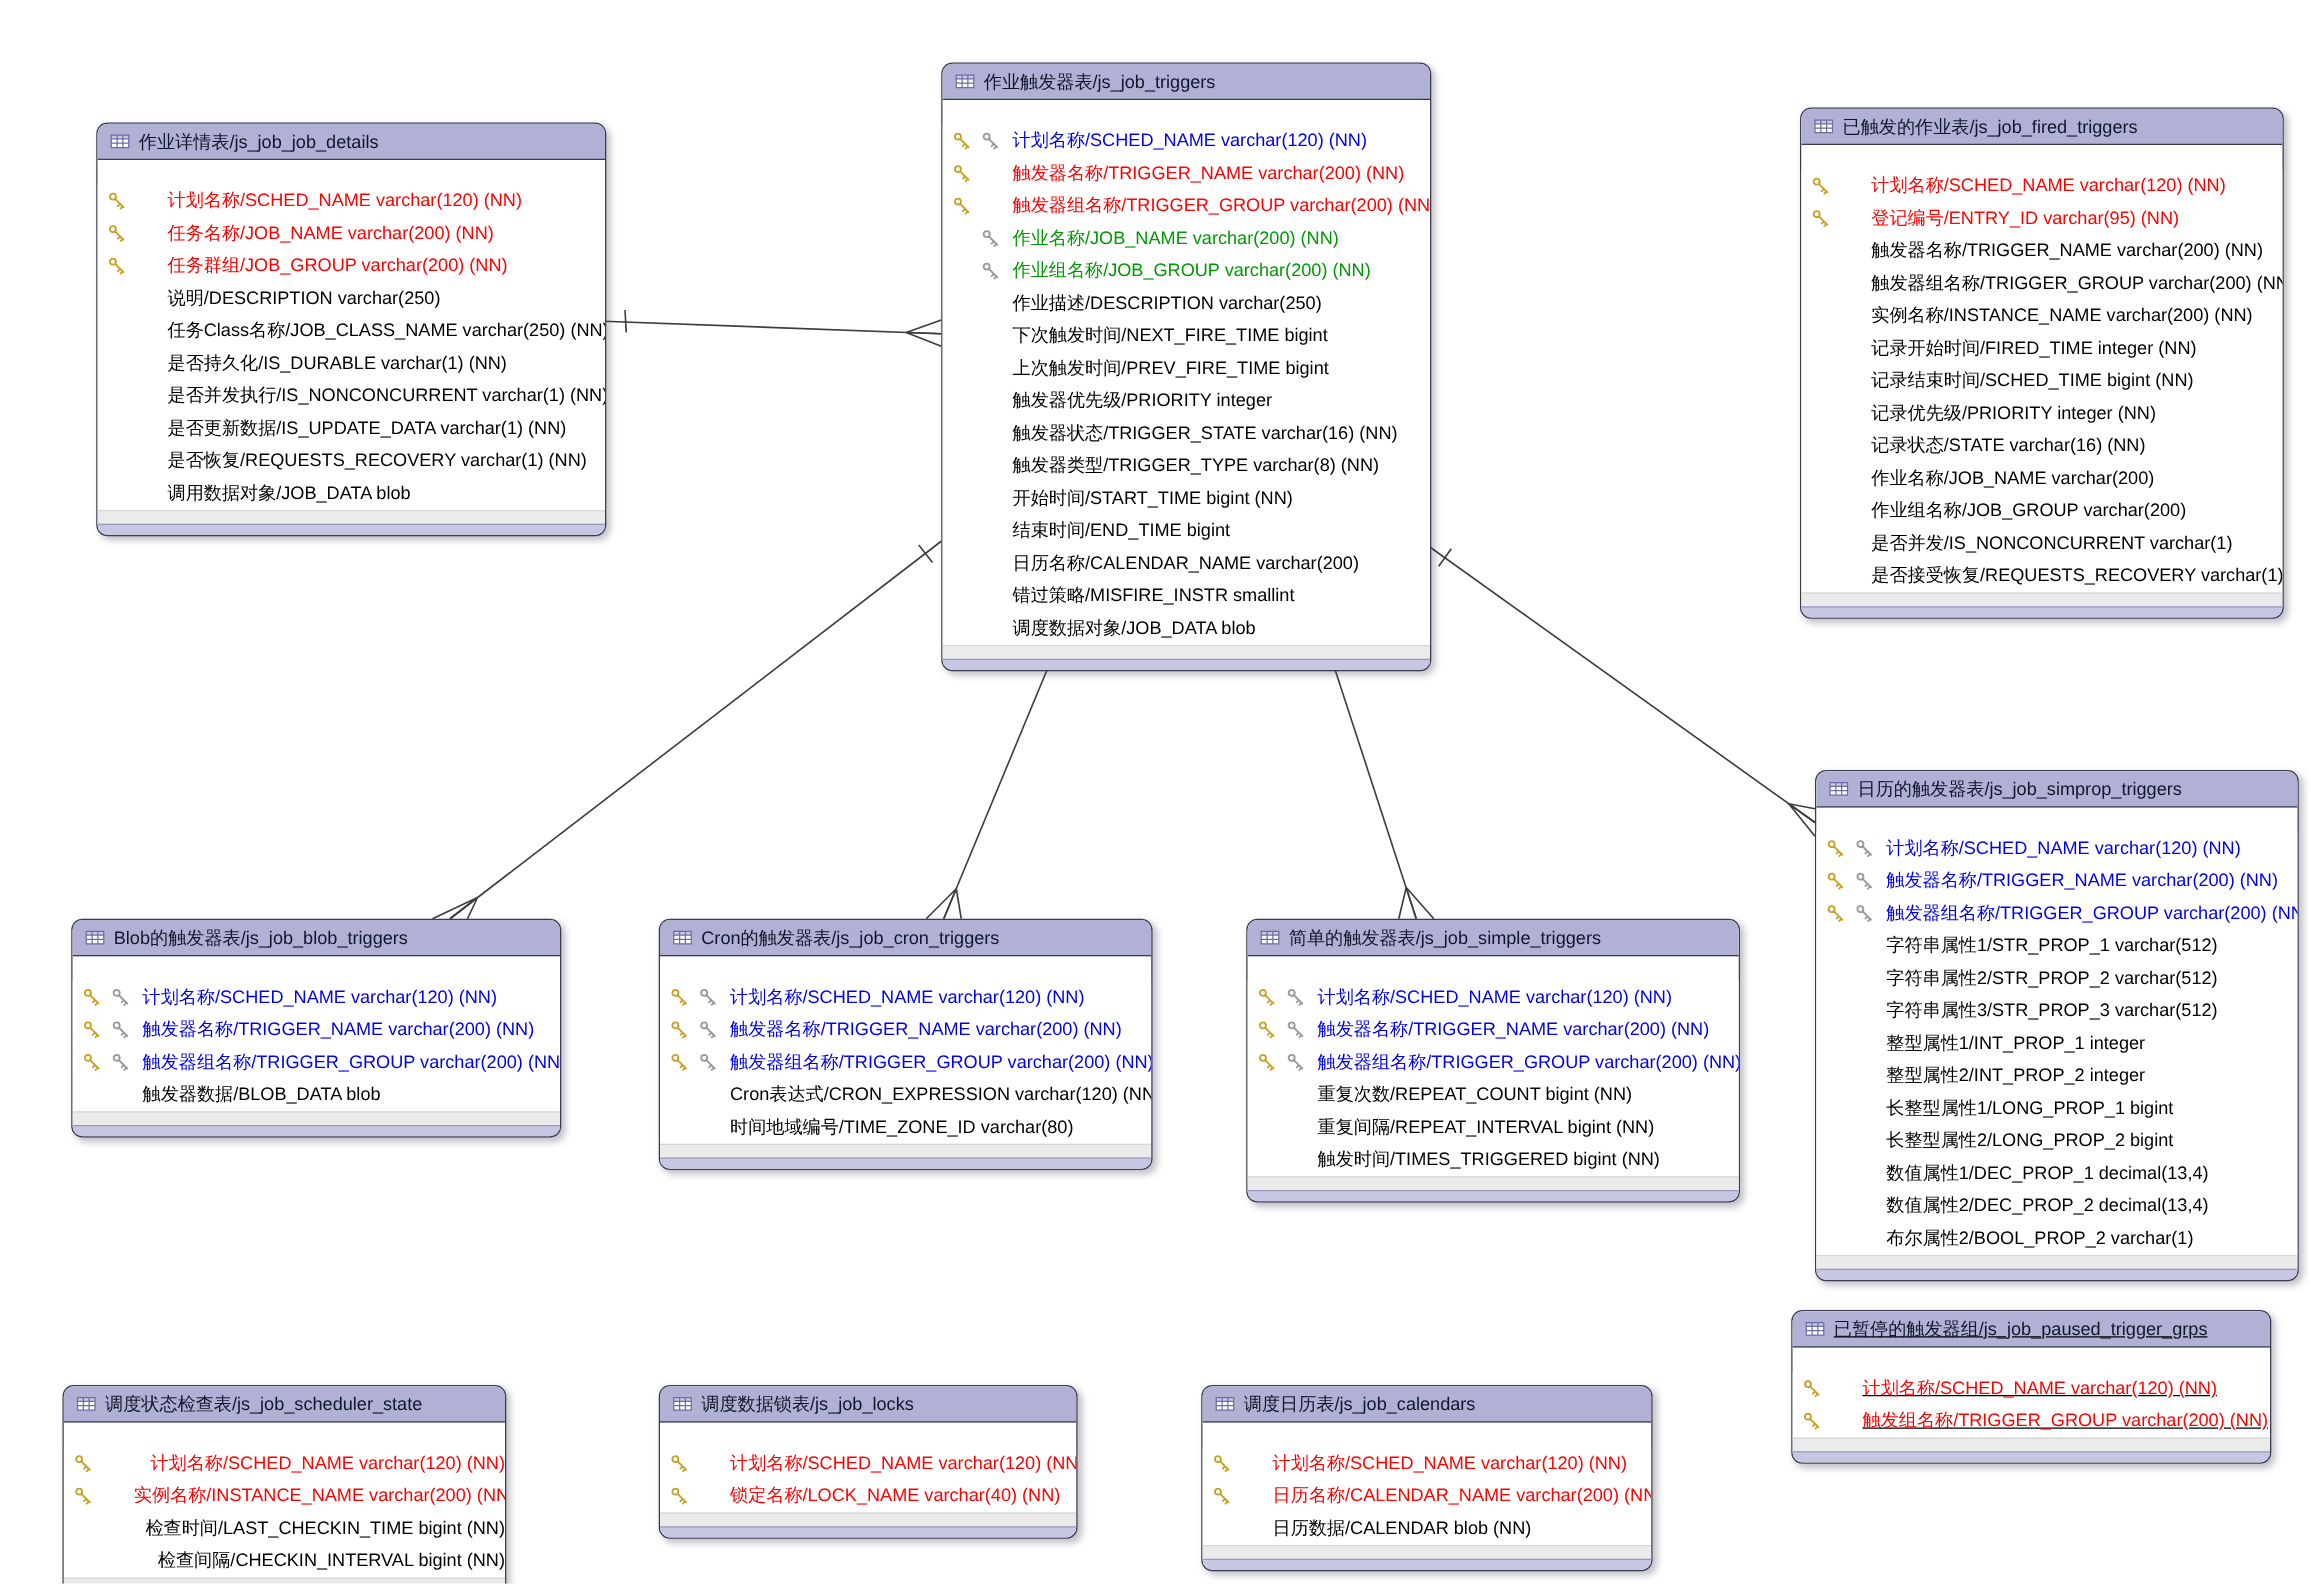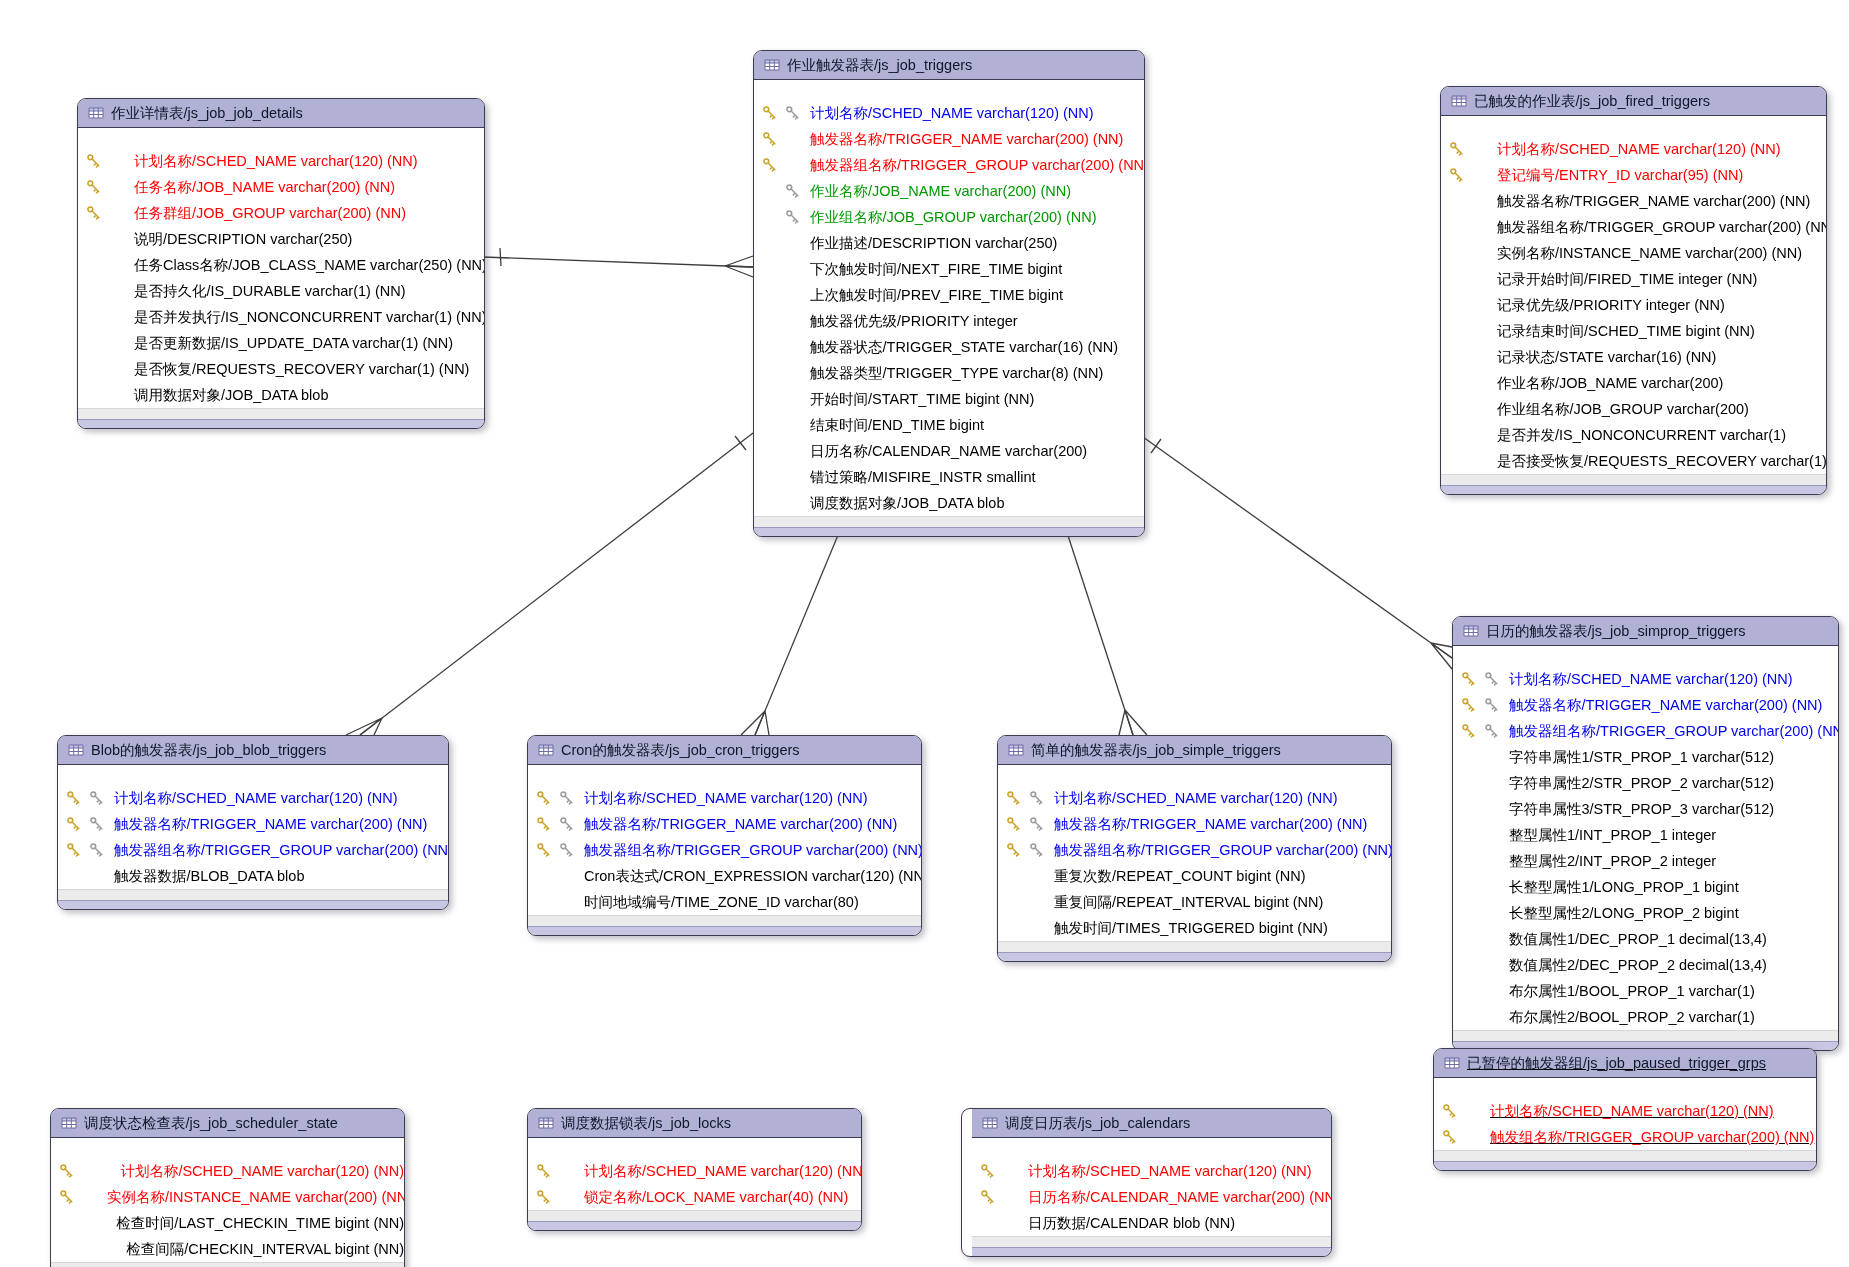--- a/index.html
+++ b/index.html
@@ -160,22 +160,22 @@
               <path d="M7.6 7.6 L16 16 M12.6 12.6 L10.4 14.8 M15.2 15.2 L13 17.4"></path>
             </svg><span>计划名称/SCHED_NAME varchar(120) (NN)</span></div>
           <div class="row c-pk"><svg class="key gold" viewBox="0 0 20 20">
               <circle cx="5.4" cy="5.4" r="3"></circle>
               <path d="M7.6 7.6 L16 16 M12.6 12.6 L10.4 14.8 M15.2 15.2 L13 17.4"></path>
             </svg><span>登记编号/ENTRY_ID varchar(95) (NN)</span></div>
           <div class="row c-plain"><span>触发器名称/TRIGGER_NAME varchar(200) (NN)</span></div>
           <div class="row c-plain"><span>触发器组名称/TRIGGER_GROUP varchar(200) (NN)</span></div>
           <div class="row c-plain"><span>实例名称/INSTANCE_NAME varchar(200) (NN)</span></div>
           <div class="row c-plain"><span>记录开始时间/FIRED_TIME integer (NN)</span></div>
+          <div class="row c-plain"><span>记录结束时间/SCHED_TIME bigint (NN)</span></div>
           <div class="row c-plain"><span>记录优先级/PRIORITY integer (NN)</span></div>
-          <div class="row c-plain"><span>记录结束时间/SCHED_TIME bigint (NN)</span></div>
           <div class="row c-plain"><span>记录状态/STATE varchar(16) (NN)</span></div>
           <div class="row c-plain"><span>作业名称/JOB_NAME varchar(200)</span></div>
           <div class="row c-plain"><span>作业组名称/JOB_GROUP varchar(200)</span></div>
           <div class="row c-plain"><span>是否并发/IS_NONCONCURRENT varchar(1)</span></div>
           <div class="row c-plain"><span>是否接受恢复/REQUESTS_RECOVERY varchar(1)</span></div>
         </div>
         <div class="tbl-footer"></div>
         <div class="tbl-cap"></div>
       </div>
       <div class="tbl" style="left: 57px; top: 735px; width: 390px;">
@@ -322,21 +322,20 @@
             </svg><span>触发器组名称/TRIGGER_GROUP varchar(200) (NN)</span></div>
           <div class="row c-plain"><span>字符串属性1/STR_PROP_1 varchar(512)</span></div>
           <div class="row c-plain"><span>字符串属性2/STR_PROP_2 varchar(512)</span></div>
           <div class="row c-plain"><span>字符串属性3/STR_PROP_3 varchar(512)</span></div>
           <div class="row c-plain"><span>整型属性1/INT_PROP_1 integer</span></div>
           <div class="row c-plain"><span>整型属性2/INT_PROP_2 integer</span></div>
           <div class="row c-plain"><span>长整型属性1/LONG_PROP_1 bigint</span></div>
           <div class="row c-plain"><span>长整型属性2/LONG_PROP_2 bigint</span></div>
           <div class="row c-plain"><span>数值属性1/DEC_PROP_1 decimal(13,4)</span></div>
           <div class="row c-plain"><span>数值属性2/DEC_PROP_2 decimal(13,4)</span></div>
-          <div class="row c-plain"><span>布尔属性1/BOOL_PROP_1 varchar(1)</span></div>
           <div class="row c-plain"><span>布尔属性2/BOOL_PROP_2 varchar(1)</span></div>
         </div>
         <div class="tbl-footer"></div>
         <div class="tbl-cap"></div>
       </div>
       <div class="tbl" style="left: 50px; top: 1108px; width: 353px; text-align: right;">
         <div class="tbl-header">
           <svg class="gicon" viewBox="0 0 16 16">
             <rect x="1" y="3" width="14" height="10" class="g-bg"></rect>
             <rect x="1" y="3" width="14" height="3" class="g-hd"></rect>
@@ -374,21 +373,21 @@
               <path d="M7.6 7.6 L16 16 M12.6 12.6 L10.4 14.8 M15.2 15.2 L13 17.4"></path>
             </svg><span>计划名称/SCHED_NAME varchar(120) (NN)</span></div>
           <div class="row c-pk"><svg class="key gold" viewBox="0 0 20 20">
               <circle cx="5.4" cy="5.4" r="3"></circle>
               <path d="M7.6 7.6 L16 16 M12.6 12.6 L10.4 14.8 M15.2 15.2 L13 17.4"></path>
             </svg><span>锁定名称/LOCK_NAME varchar(40) (NN)</span></div>
         </div>
         <div class="tbl-footer"></div>
         <div class="tbl-cap"></div>
       </div>
-      <div class="tbl" style="left: 961px; top: 1108px; width: 359px; padding-left: 10px;">
+      <div class="tbl" style="left: 961px; top: 1108px; width: 359px;">
         <div class="tbl-header">
           <svg class="gicon" viewBox="0 0 16 16">
             <rect x="1" y="3" width="14" height="10" class="g-bg"></rect>
             <rect x="1" y="3" width="14" height="3" class="g-hd"></rect>
             <path class="g-ln" d="M1 6h14 M1 9.5h14 M5.7 3v10 M10.3 3v10 M1 3h14v10H1z"></path>
           </svg>
           <span class="tbl-title">调度日历表/js_job_calendars</span>
         </div>
         <div class="tbl-rows">
           <div class="row c-pk"><svg class="key gold" viewBox="0 0 20 20">

